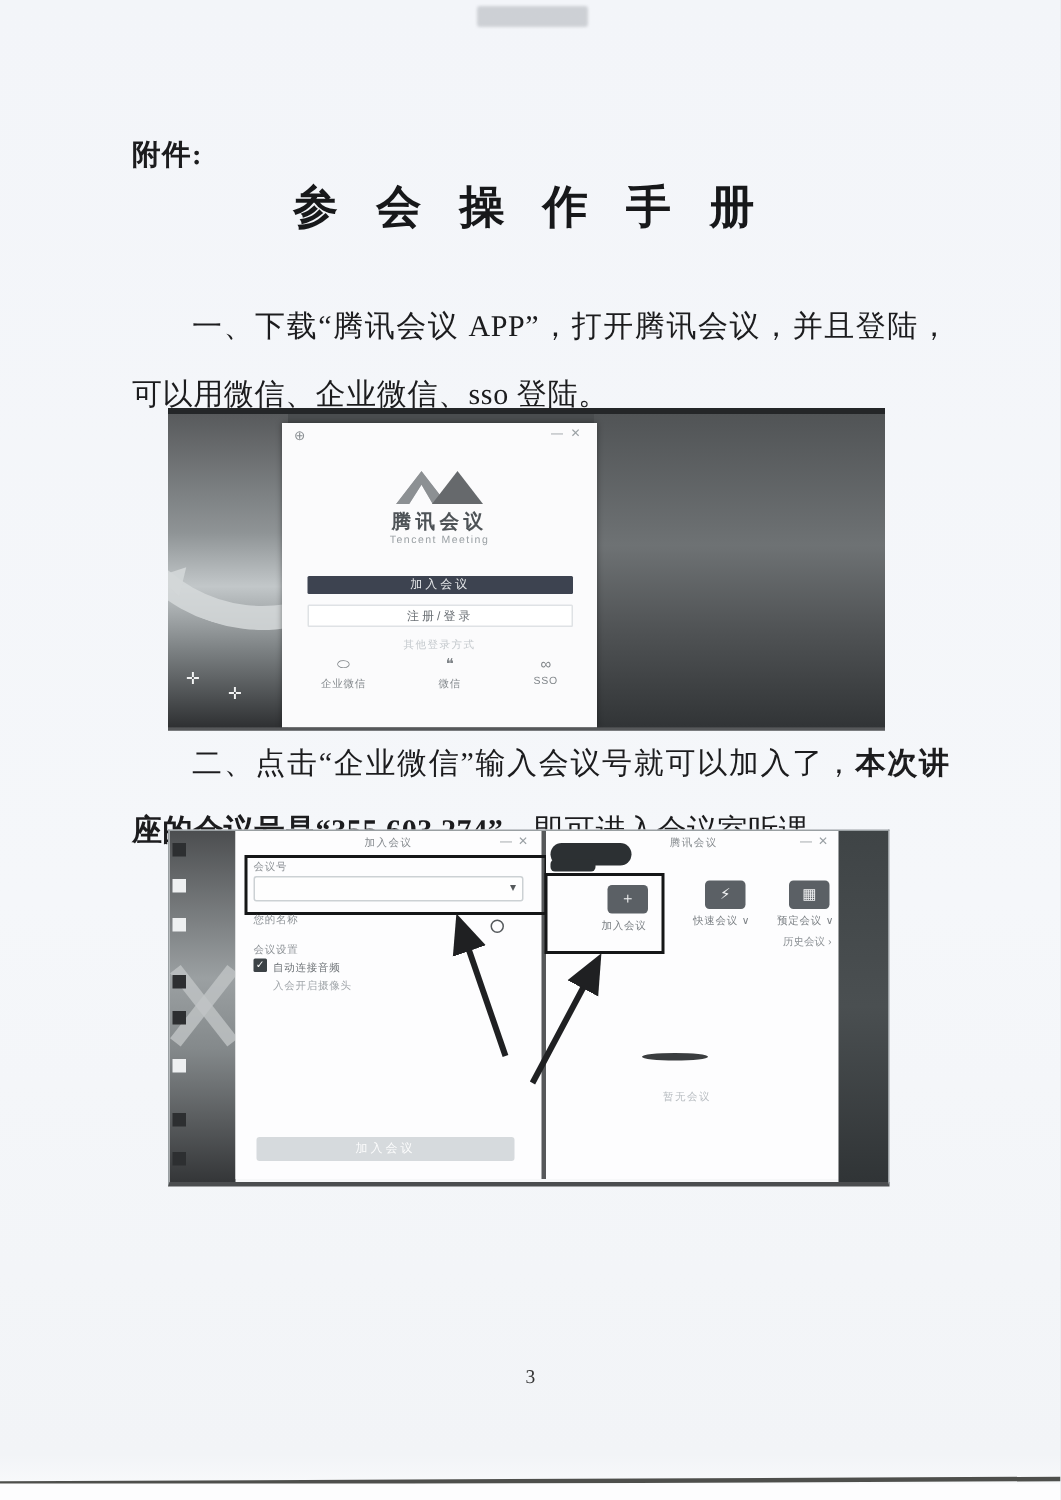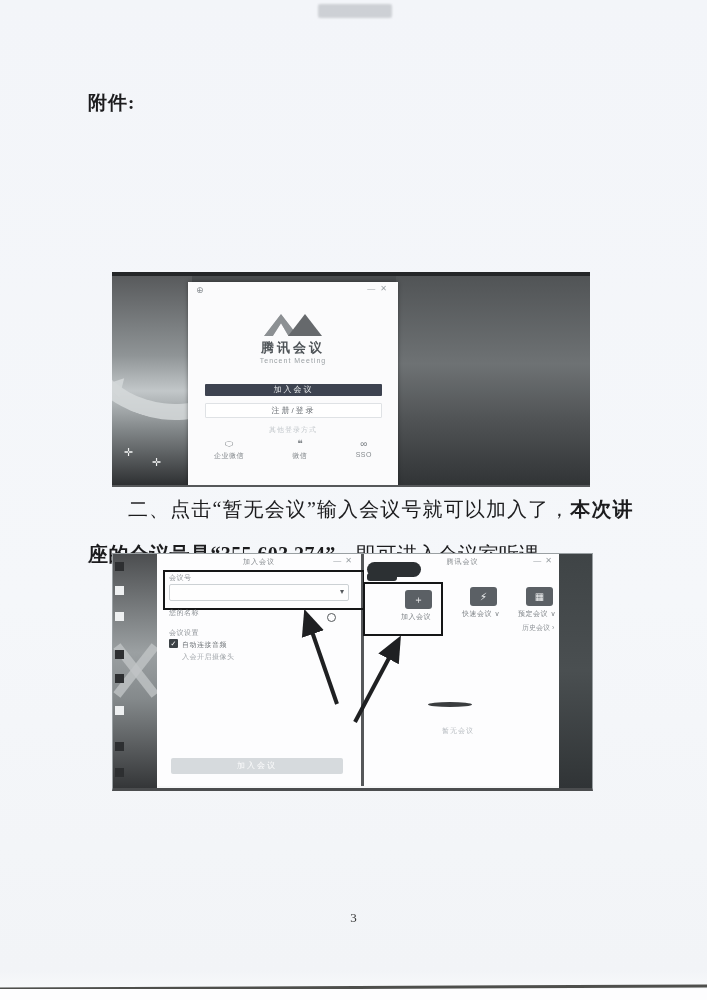--- a/index.html
+++ b/index.html
@@ -86,21 +86,23 @@
 </style>
 </head>
 <body>
 
 <div class="page">
 
   <div class="smudge"></div>
 
   <div class="attachment">附件:</div>
 
-
+  <h1 class="title">参 会 操 作 手 册</h1>
+
+  <p class="para p1"><span>一、下载“腾讯会议 APP”，打开腾讯会议，并且登陆，可以用微信、企业微信、sso 登陆。</span></p>
 
   <div class="shot1">
     <div class="s1-bgl">
       <div class="s1-arc"></div>
       <div class="s1-arrowhead"></div>
       <span class="spark sp1">✛</span>
       <span class="spark sp2">✛</span>
     </div>
     <div class="s1-bgr"></div>
     <div class="s1-win">
@@ -129,21 +131,21 @@
           <span class="opt-label">微信</span>
         </div>
         <div class="opt">
           <span class="opt-icon">∞</span>
           <span class="opt-label">SSO</span>
         </div>
       </div>
     </div>
   </div>
 
-  <p class="para p2"><span>二、点击“暂无会议”输入会议号就可以加入了，</span><b>本次讲座的会议号是“355 603 274”</b><span>，即可进入会议室听课。</span></p>
+  <p class="para p2"><span>二、点击“企业微信”输入会议号就可以加入了，</span><b>本次讲座的会议号是“355 603 274”</b><span>，即可进入会议室听课。</span></p>
 
   <div class="shot2">
     <div class="s2-strip-l">
       <div class="xbar xb1"></div>
       <div class="xbar xb2"></div>
       <div class="dicon di-dark" style="top:8px"></div>
       <div class="dicon di-lite" style="top:32px"></div>
       <div class="dicon di-lite" style="top:58px"></div>
       <div class="dicon di-dark" style="top:96px"></div>
       <div class="dicon di-dark" style="top:120px"></div>

